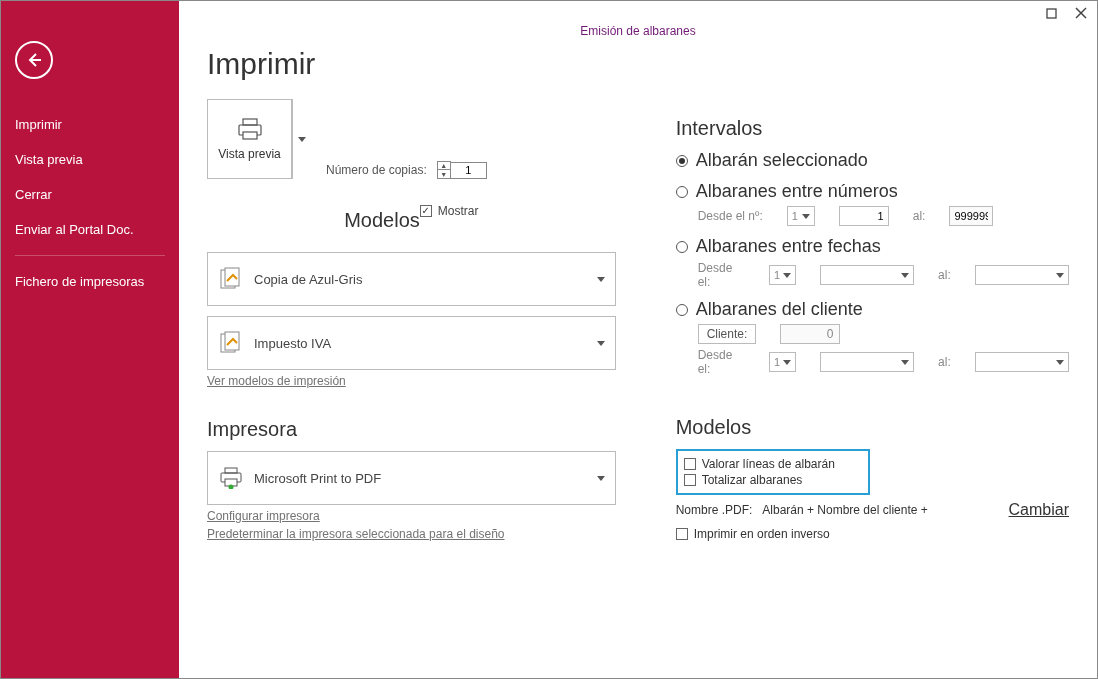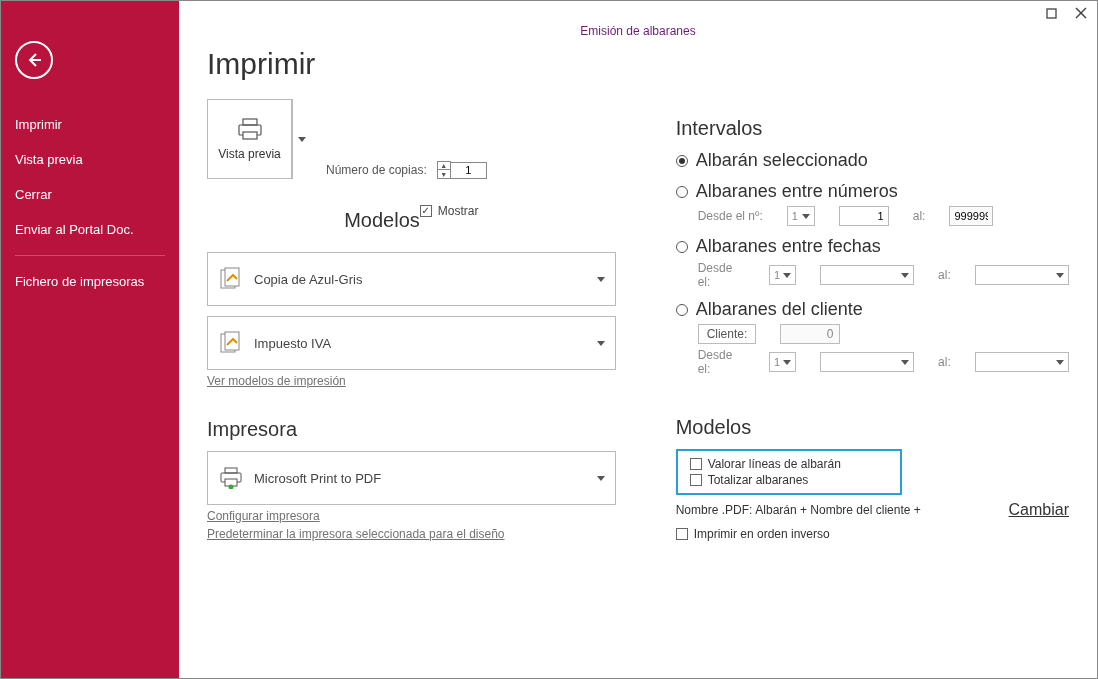--- a/index.html
+++ b/index.html
@@ -36,23 +36,23 @@
   .dd-caret { position:absolute; right:10px; }
   .link { font-size:12px; color:#737373; text-decoration: underline; cursor:pointer; text-align:left; display:block; margin-top:4px; }
   .radio-row { display:flex; align-items:center; gap:8px; font-size:18px; color:#333; margin:10px 0 4px 0; cursor:pointer;}
   .radio { width:12px; height:12px; border:1px solid #555; border-radius:50%; display:flex; align-items:center; justify-content:center; }
   .radio.sel::after { content:""; width:6px; height:6px; background:#333; border-radius:50%; display:block;}
   .subctl { margin-left:22px; display:flex; align-items:center; gap:24px; font-size:12px; color:#888; flex-wrap:nowrap; margin-bottom:4px;}
   .subctl input[type="text"], .mini-dd { height:20px; border:1px solid #bbb; font-size:11px; padding:0 4px; background:#fff; }
   .mini-dd { display:flex; align-items:center; justify-content:space-between; cursor:pointer; }
   .mini-num { width:28px; }
   .mini-date { width:100px; }
-  .highlight-box { border:2px solid #2a9fd6; padding:4px 12px; width:226px; }
+  .highlight-box { border:2px solid #2a9fd6; padding:4px 6px; width:194px; }
   .opt-row { display:flex; align-items:center; gap:6px; font-size:12px; color:#333; margin:2px 0; cursor:pointer;}
-  .pdfname { font-size:12px; color:#333; display:flex; align-items:center; gap:3px; margin-top:6px;}
+  .pdfname { font-size:12px; color:#333; display:flex; align-items:center; gap:10px; margin-top:6px;}
   .cambiar { font-size:16px; text-decoration:underline; color:#333; cursor:pointer; margin-left:auto; }
   .cliente-box { border:1px solid #bbb; padding:2px 8px; font-size:12px; color:#555; }
   .cliente-val { border:1px solid #bbb; width:60px; text-align:right; padding:2px 6px; font-size:12px; color:#888; background:#fafafa;}
   svg { display:block; }
 </style>
 </head>
 <body>
 
 <div class="window">
   <div class="titlebar">Emisión de albaranes</div>

